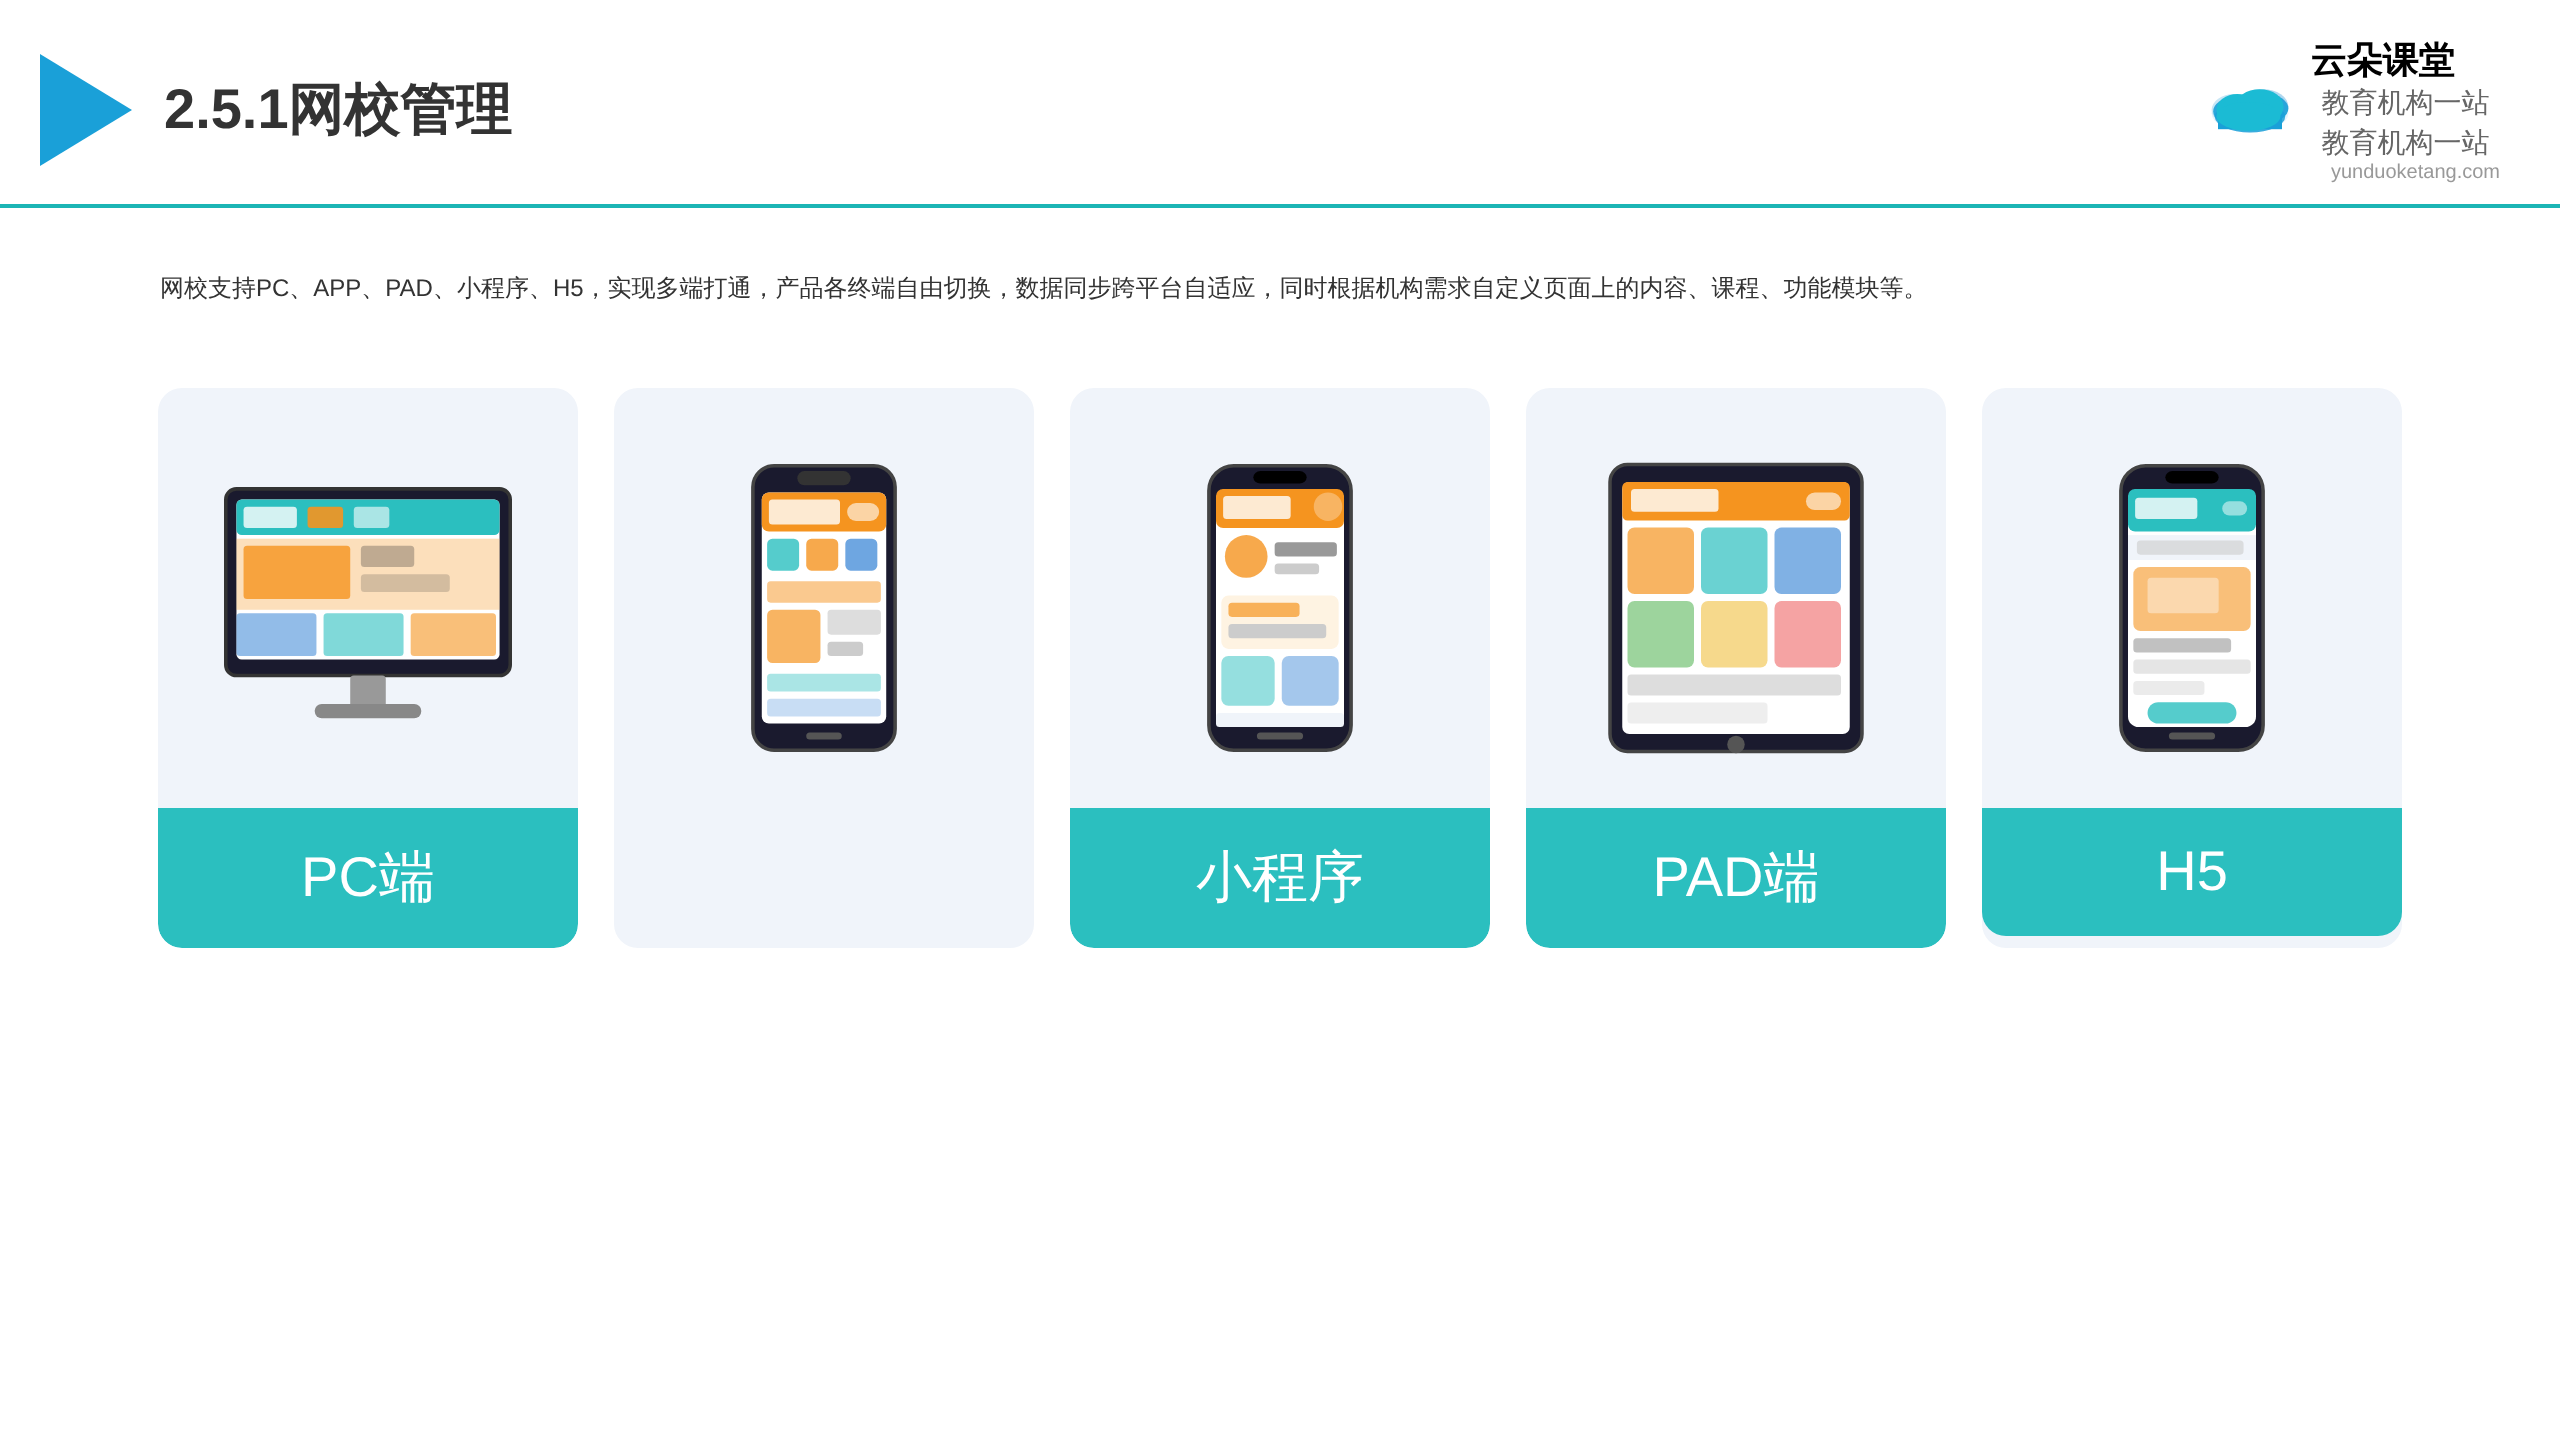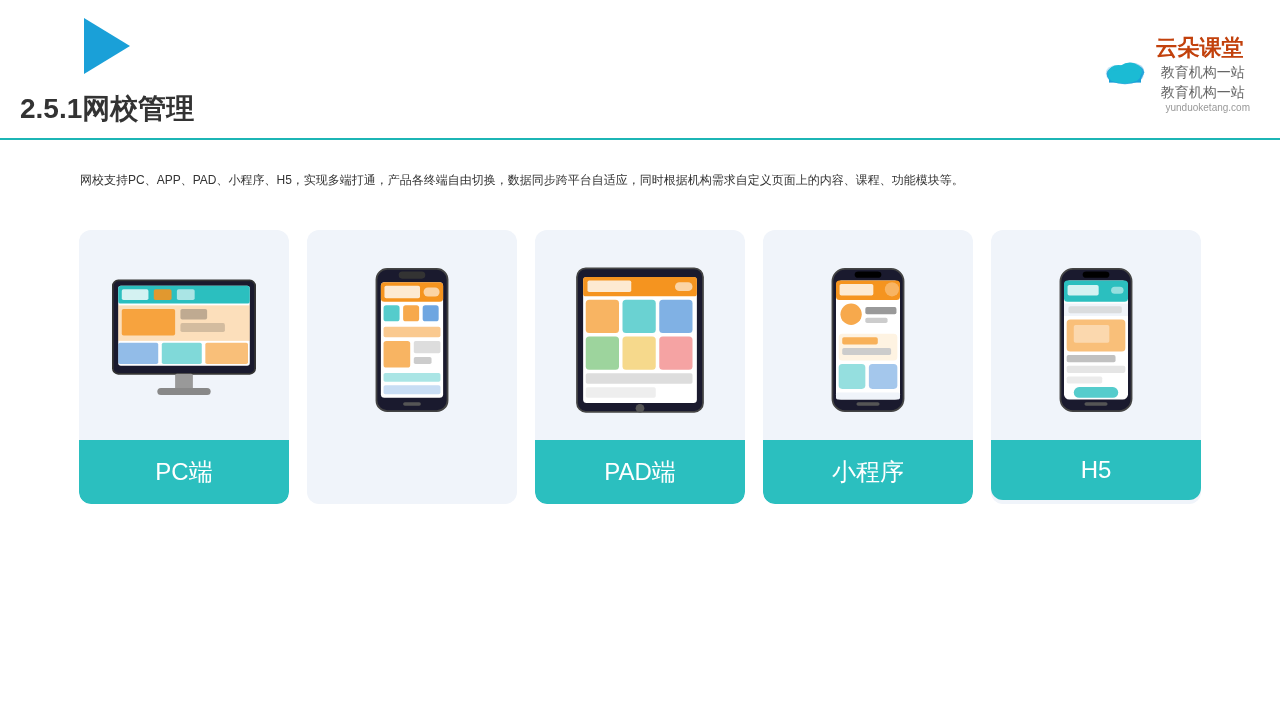--- a/index.html
+++ b/index.html
@@ -16,21 +16,20 @@
       display: flex;
       align-items: center;
       justify-content: space-between;
       padding: 18px 30px 10px 20px;
       border-bottom: 2px solid #1cb5b5;
     }
     .header-left {
       display: flex;
       align-items: center;
       gap: 16px;
-      flex-direction: column;
     }
     .logo-triangle {
       width: 0;
       height: 0;
       border-top: 28px solid transparent;
       border-bottom: 28px solid transparent;
       border-left: 46px solid #1aa0d8;
     }
     .page-title {
       font-size: 28px;
@@ -45,23 +44,23 @@
     .cloud-logo {
       display: flex;
       align-items: center;
       gap: 6px;
     }
     .cloud-icon-svg {
       width: 48px;
       height: 32px;
     }
     .logo-text {
-      font-size: 22px;
+      font-size: 18px;
       font-weight: bold;
-      color: #c2410c;
+      color: #000000;
     }
     .logo-sub {
       font-size: 14px;
       color: #666;
       text-align: center;
       line-height: 1.4;
     }
     .logo-url {
       font-size: 10px;
       color: #999;
@@ -102,21 +101,21 @@
       align-items: center;
       justify-content: center;
       padding: 20px 15px 10px;
     }
 
     .card-label {
       width: 100%;
       background: #2bbfbf;
       color: #fff;
       text-align: center;
-      font-size: 24px;
+      font-size: 28px;
       font-weight: 500;
       padding: 16px 0;
       border-radius: 0 0 12px 12px;
     }
 
     
     .pc-monitor {
       width: 160px;
       height: 140px;
     }
@@ -231,20 +230,53 @@
         <rect x="13" y="122" width="64" height="10" rx="2" fill="#2bbfbf" opacity="0.4"></rect>
         <rect x="13" y="136" width="64" height="10" rx="2" fill="#4a90d9" opacity="0.3"></rect>
 
         <rect x="35" y="155" width="20" height="4" rx="2" fill="#555"></rect>
       </svg>
     </div>
   </div>
 
   <div class="card">
     <div class="card-image-area">
+      <svg class="phone-device" viewBox="0 0 90 170" xmlns="http://www.w3.org/2000/svg">
+
+        <rect x="5" y="5" width="80" height="160" rx="14" ry="14" fill="#1a1a2e" stroke="#444" stroke-width="2"></rect>
+
+        <rect x="30" y="8" width="30" height="7" rx="4" fill="#000"></rect>
+
+        <rect x="9" y="18" width="72" height="134" rx="6" ry="6" fill="#fff"></rect>
+
+        <rect x="9" y="18" width="72" height="22" rx="4" fill="#f5941f"></rect>
+        <rect x="13" y="22" width="38" height="13" rx="2" fill="#fff" opacity="0.8"></rect>
+        <circle cx="72" cy="28" r="8" fill="#fff" opacity="0.3"></circle>
+
+        <circle cx="26" cy="56" r="12" fill="#f5941f" opacity="0.8"></circle>
+        <rect x="42" y="48" width="35" height="8" rx="2" fill="#333" opacity="0.5"></rect>
+        <rect x="42" y="60" width="25" height="6" rx="2" fill="#ccc"></rect>
+
+        <rect x="12" y="78" width="66" height="30" rx="4" fill="#fef3e2"></rect>
+        <rect x="16" y="82" width="40" height="8" rx="2" fill="#f5941f" opacity="0.7"></rect>
+        <rect x="16" y="94" width="55" height="8" rx="2" fill="#ccc"></rect>
+
+        <rect x="12" y="112" width="30" height="28" rx="4" fill="#2bbfbf" opacity="0.5"></rect>
+        <rect x="46" y="112" width="32" height="28" rx="4" fill="#4a90d9" opacity="0.5"></rect>
+
+        <rect x="9" y="144" width="72" height="8" rx="2" fill="#f0f4fa"></rect>
+
+        <rect x="32" y="155" width="26" height="4" rx="2" fill="#555"></rect>
+      </svg>
+    </div>
+    <div class="card-label">小程序</div>
+  </div>
+
+  <div class="card">
+    <div class="card-image-area">
       <svg class="tablet-device" viewBox="0 0 160 180" xmlns="http://www.w3.org/2000/svg">
 
         <rect x="8" y="8" width="144" height="164" rx="10" ry="10" fill="#1a1a2e" stroke="#444" stroke-width="2"></rect>
 
         <rect x="15" y="18" width="130" height="144" rx="4" fill="#fff"></rect>
 
         <rect x="15" y="18" width="130" height="22" rx="3" fill="#f5941f"></rect>
         <rect x="20" y="22" width="50" height="13" rx="2" fill="#fff" opacity="0.8"></rect>
         <rect x="120" y="24" width="20" height="10" rx="5" fill="#fff" opacity="0.6"></rect>
 
@@ -268,53 +300,20 @@
   <div class="card">
     <div class="card-image-area">
       <svg class="phone-device" viewBox="0 0 90 170" xmlns="http://www.w3.org/2000/svg">
 
         <rect x="5" y="5" width="80" height="160" rx="14" ry="14" fill="#1a1a2e" stroke="#444" stroke-width="2"></rect>
 
         <rect x="30" y="8" width="30" height="7" rx="4" fill="#000"></rect>
 
         <rect x="9" y="18" width="72" height="134" rx="6" ry="6" fill="#fff"></rect>
 
-        <rect x="9" y="18" width="72" height="22" rx="4" fill="#f5941f"></rect>
-        <rect x="13" y="22" width="38" height="13" rx="2" fill="#fff" opacity="0.8"></rect>
-        <circle cx="72" cy="28" r="8" fill="#fff" opacity="0.3"></circle>
-
-        <circle cx="26" cy="56" r="12" fill="#f5941f" opacity="0.8"></circle>
-        <rect x="42" y="48" width="35" height="8" rx="2" fill="#333" opacity="0.5"></rect>
-        <rect x="42" y="60" width="25" height="6" rx="2" fill="#ccc"></rect>
-
-        <rect x="12" y="78" width="66" height="30" rx="4" fill="#fef3e2"></rect>
-        <rect x="16" y="82" width="40" height="8" rx="2" fill="#f5941f" opacity="0.7"></rect>
-        <rect x="16" y="94" width="55" height="8" rx="2" fill="#ccc"></rect>
-
-        <rect x="12" y="112" width="30" height="28" rx="4" fill="#2bbfbf" opacity="0.5"></rect>
-        <rect x="46" y="112" width="32" height="28" rx="4" fill="#4a90d9" opacity="0.5"></rect>
-
-        <rect x="9" y="144" width="72" height="8" rx="2" fill="#f0f4fa"></rect>
-
-        <rect x="32" y="155" width="26" height="4" rx="2" fill="#555"></rect>
-      </svg>
-    </div>
-    <div class="card-label">小程序</div>
-  </div>
-
-  <div class="card">
-    <div class="card-image-area">
-      <svg class="phone-device" viewBox="0 0 90 170" xmlns="http://www.w3.org/2000/svg">
-
-        <rect x="5" y="5" width="80" height="160" rx="14" ry="14" fill="#1a1a2e" stroke="#444" stroke-width="2"></rect>
-
-        <rect x="30" y="8" width="30" height="7" rx="4" fill="#000"></rect>
-
-        <rect x="9" y="18" width="72" height="134" rx="6" ry="6" fill="#fff"></rect>
-
         <rect x="9" y="18" width="72" height="24" rx="4" fill="#2bbfbf"></rect>
         <rect x="13" y="23" width="35" height="12" rx="2" fill="#fff" opacity="0.8"></rect>
         <rect x="62" y="25" width="14" height="8" rx="4" fill="#fff" opacity="0.5"></rect>
 
         <rect x="9" y="44" width="72" height="14" fill="#f0f4fa"></rect>
         <rect x="14" y="47" width="60" height="8" rx="2" fill="#ccc" opacity="0.6"></rect>
 
         <rect x="12" y="62" width="66" height="36" rx="4" fill="#f5941f" opacity="0.6"></rect>
         <rect x="20" y="68" width="40" height="20" rx="2" fill="#fff" opacity="0.4"></rect>
 

